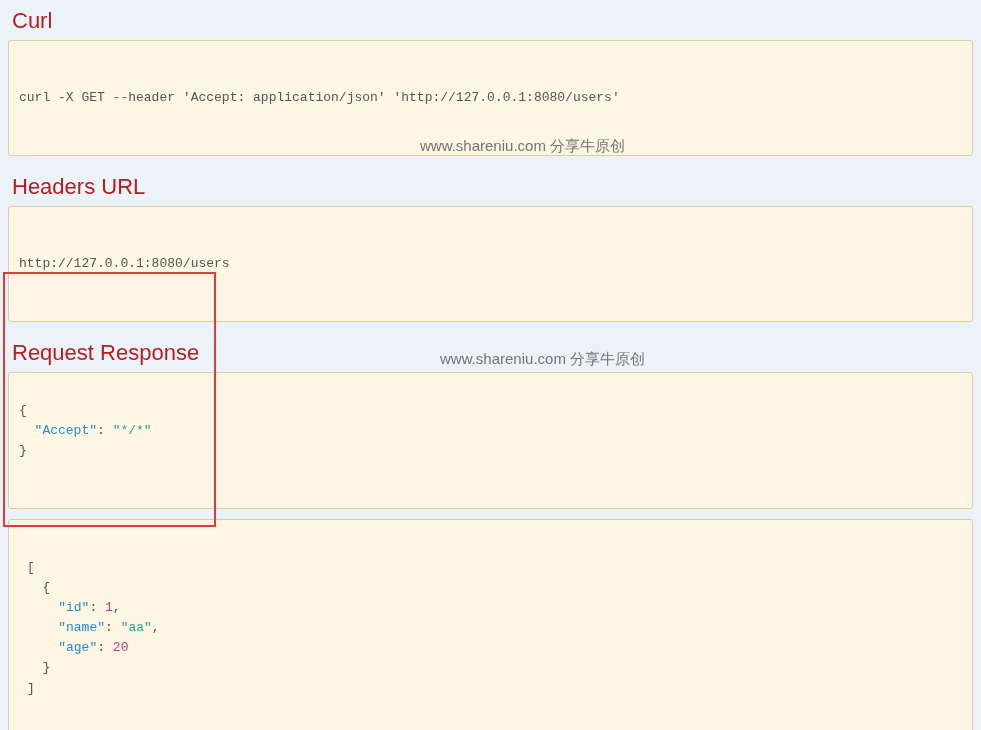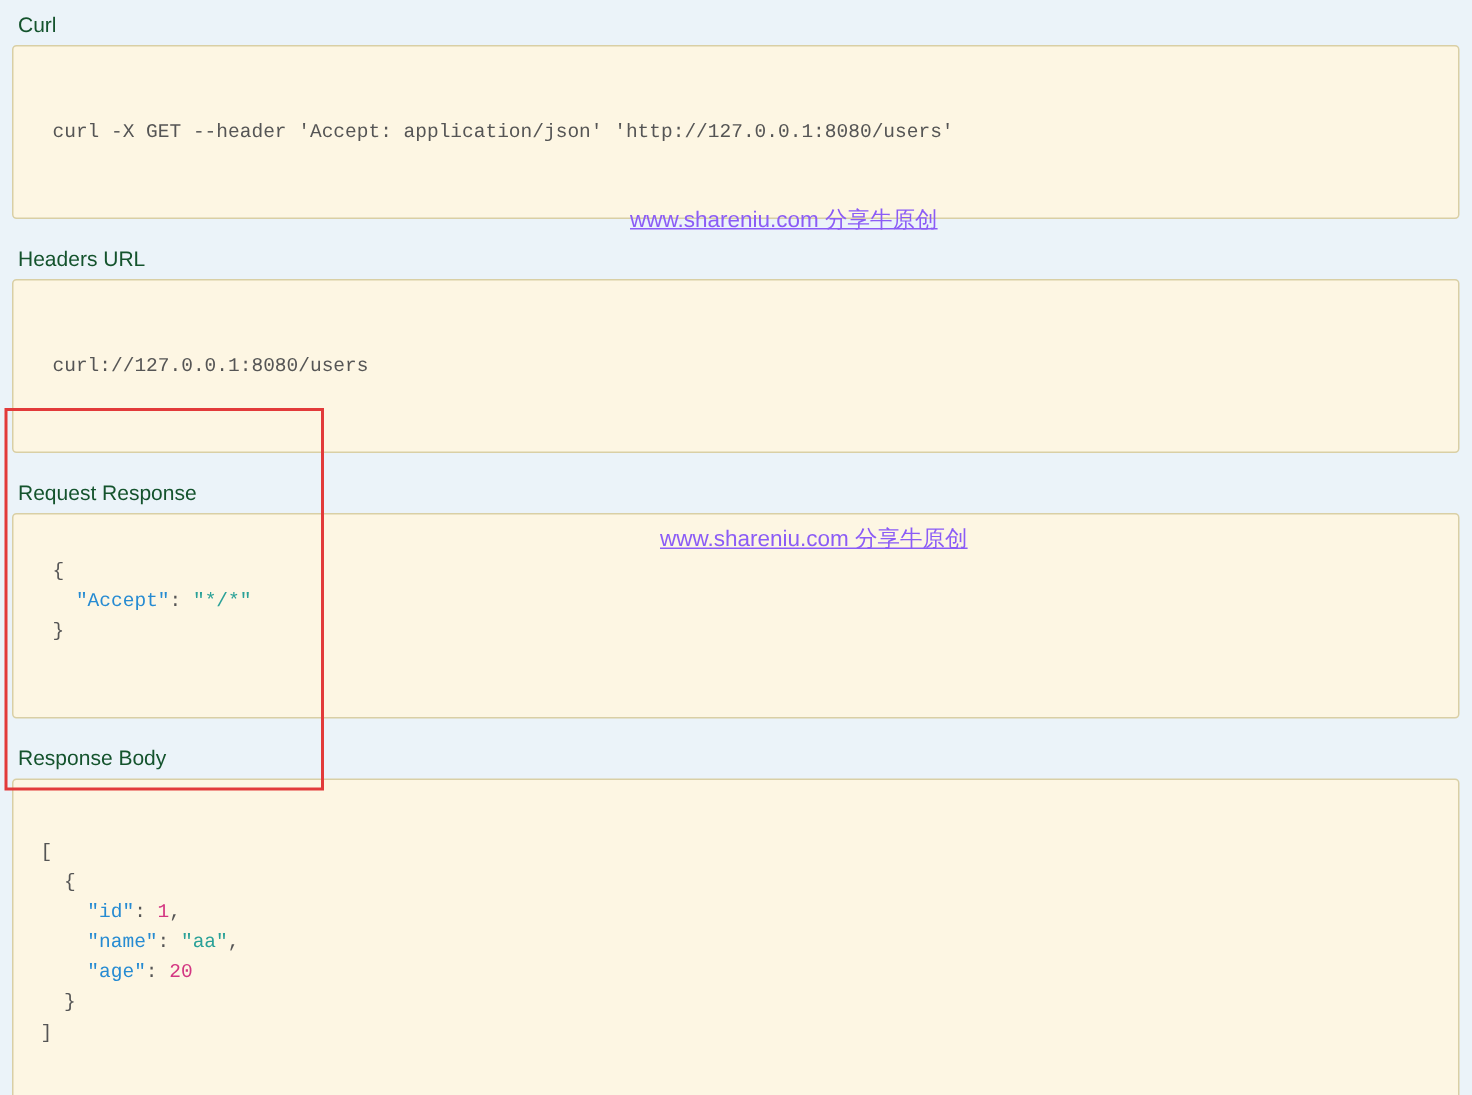--- a/index.html
+++ b/index.html
@@ -15,31 +15,31 @@
     width: 981px;
     box-sizing: border-box;
     position: relative;
     padding: 0px 0px 20px 0px;
   }
   .section {
     position: relative;
     padding: 0px 12px 0px 12px;
   }
   .heading {
-    color: #14532d;
-    font-size: 14px;
+    color: #b91c1c;
+    font-size: 22px;
     font-weight: 400;
     padding: 8px 0 6px 0;
     font-family: "Segoe UI Light", "Segoe UI", "Helvetica Neue", Arial, sans-serif;
   }
   .codebox {
     background: #fdf6e3;
     border: 1px solid #d9cfa5;
     border-radius: 3px;
-    padding: 8px 26px;
+    padding: 8px 10px;
     margin: 0px -4px 10px -4px;
     font-family: Consolas, Monaco, "Courier New", monospace;
     font-size: 13px;
     color: #555;
     line-height: 1.5;
     white-space: pre-wrap;
     word-break: break-all;
     position: relative;
   }
   .codebox pre {
@@ -48,26 +48,25 @@
     font-size: 13px;
     color: #555;
     line-height: 1.55;
     white-space: pre;
   }
   .token-key { color: #268bd2; }
   .token-num { color: #d33682; }
   .token-str { color: #2aa198; }
   .watermark {
     position: absolute;
-    color: #8b5cf6;
+    color: #737373;
     font-size: 15px;
     font-family: Arial, sans-serif;
     pointer-events: none;
     white-space: nowrap;
-    text-decoration: underline;
   }
   .wm-top { top: 137px; left: 420px; }
   .wm-mid { top: 350px; left: 440px; }
   .highlight-box {
     position: absolute;
     border: 2px solid #e23a3a;
     pointer-events: none;
     box-sizing: border-box;
   }
 </style>
@@ -79,35 +78,34 @@
   <div class="section">
     <div class="heading">Curl</div>
     <div class="codebox">
       <pre>curl -X GET --header 'Accept: application/json' 'http://127.0.0.1:8080/users'</pre>
     </div>
   </div>
 
   <div class="section">
     <div class="heading">Headers URL</div>
     <div class="codebox">
-      <pre>curl://127.0.0.1:8080/users</pre>
+      <pre>http://127.0.0.1:8080/users</pre>
     </div>
   </div>
 
   <div class="section">
     <div class="heading">Request Response</div>
     <div class="codebox">
 <pre><span>{</span>
   <span class="token-key">"Accept"</span>: <span class="token-str">"*/*"</span>
 <span>}</span></pre>
     </div>
   </div>
 
   <div class="section">
-    <div class="heading">Response Body</div>
     <div class="codebox" style="padding:18px 18px;">
 <pre><span>[</span>
 <span>  {</span>
     <span class="token-key">"id"</span>: <span class="token-num">1</span>,
     <span class="token-key">"name"</span>: <span class="token-str">"aa"</span>,
     <span class="token-key">"age"</span>: <span class="token-num">20</span>
 <span>  }</span>
 <span>]</span></pre>
     </div>
   </div>

